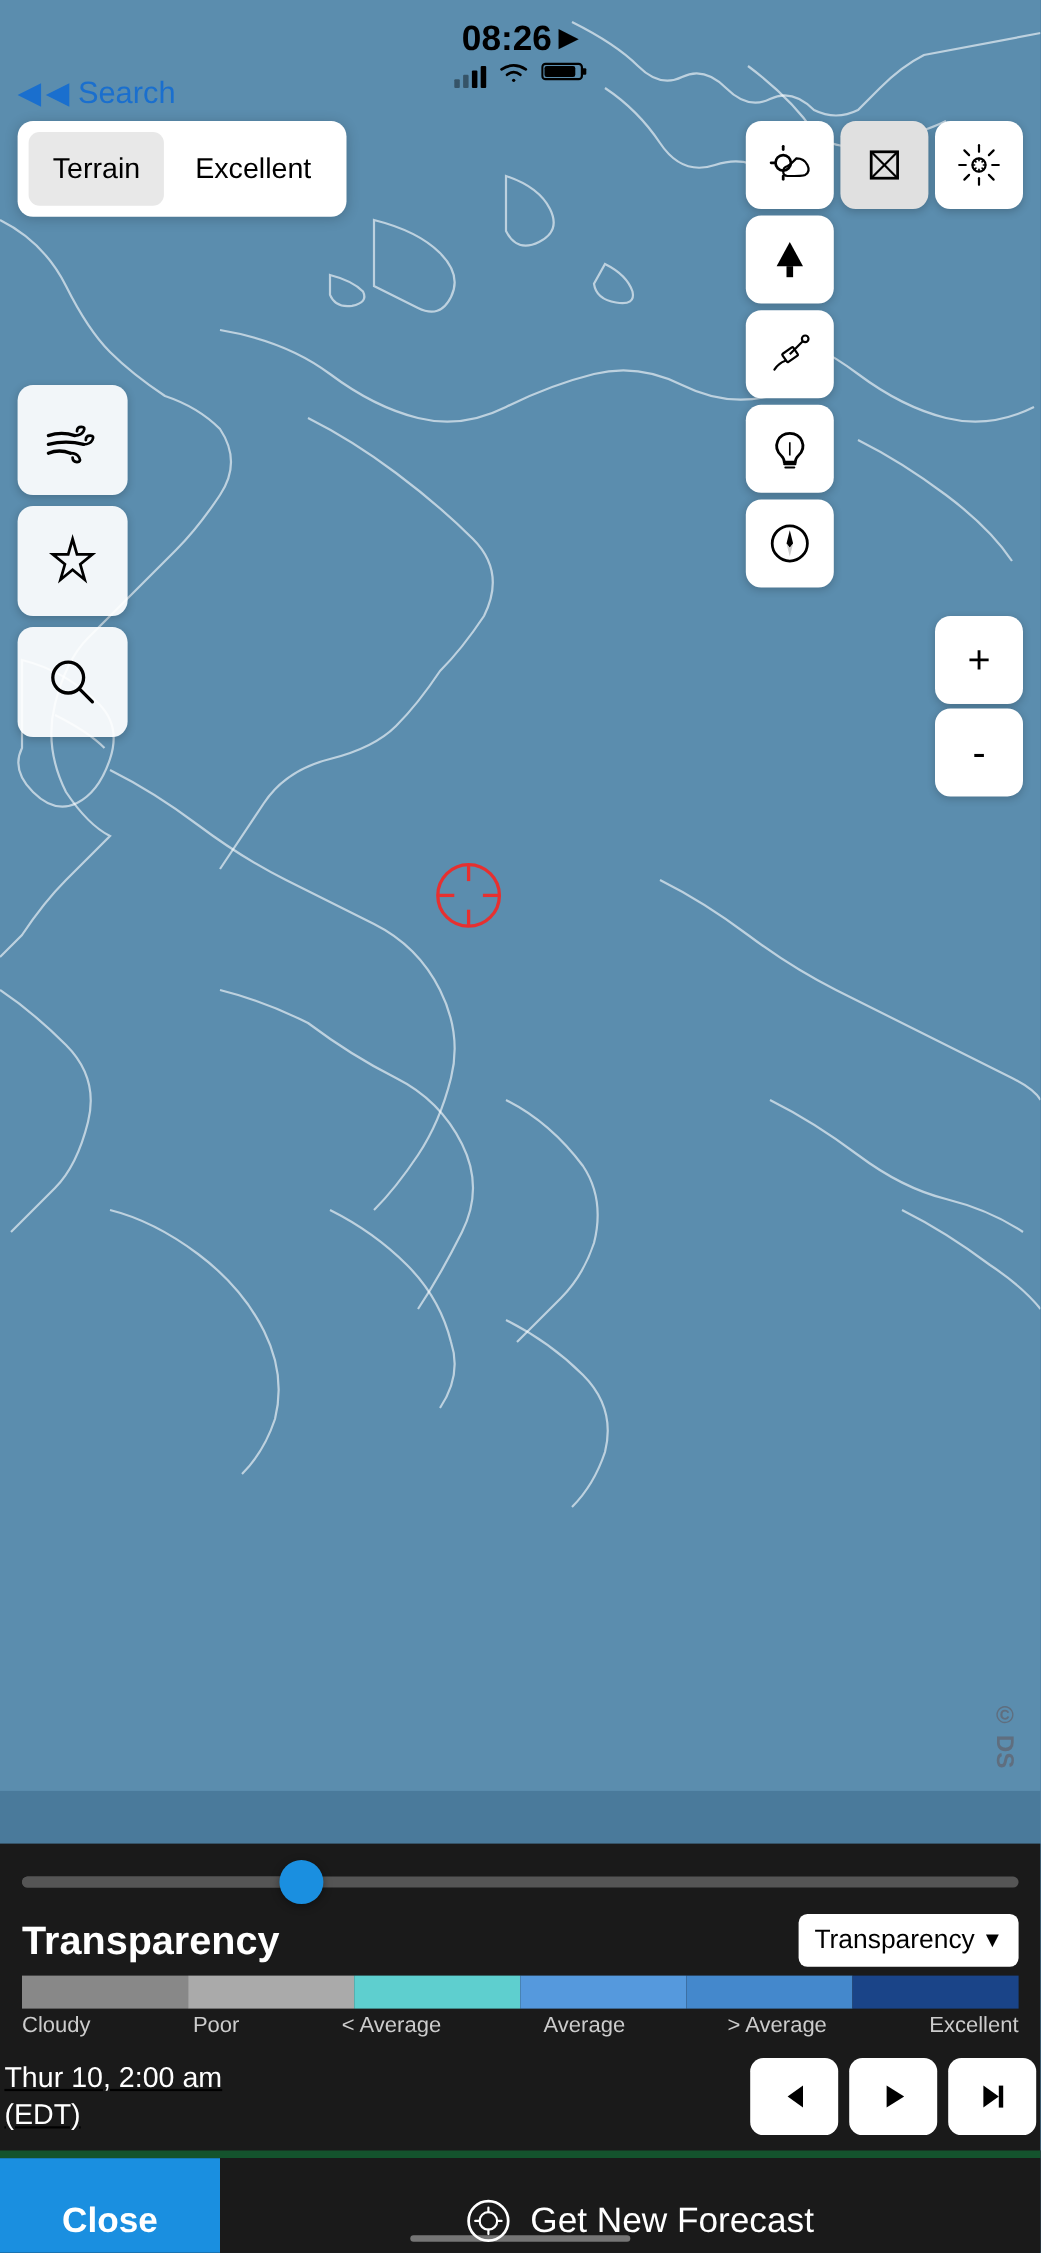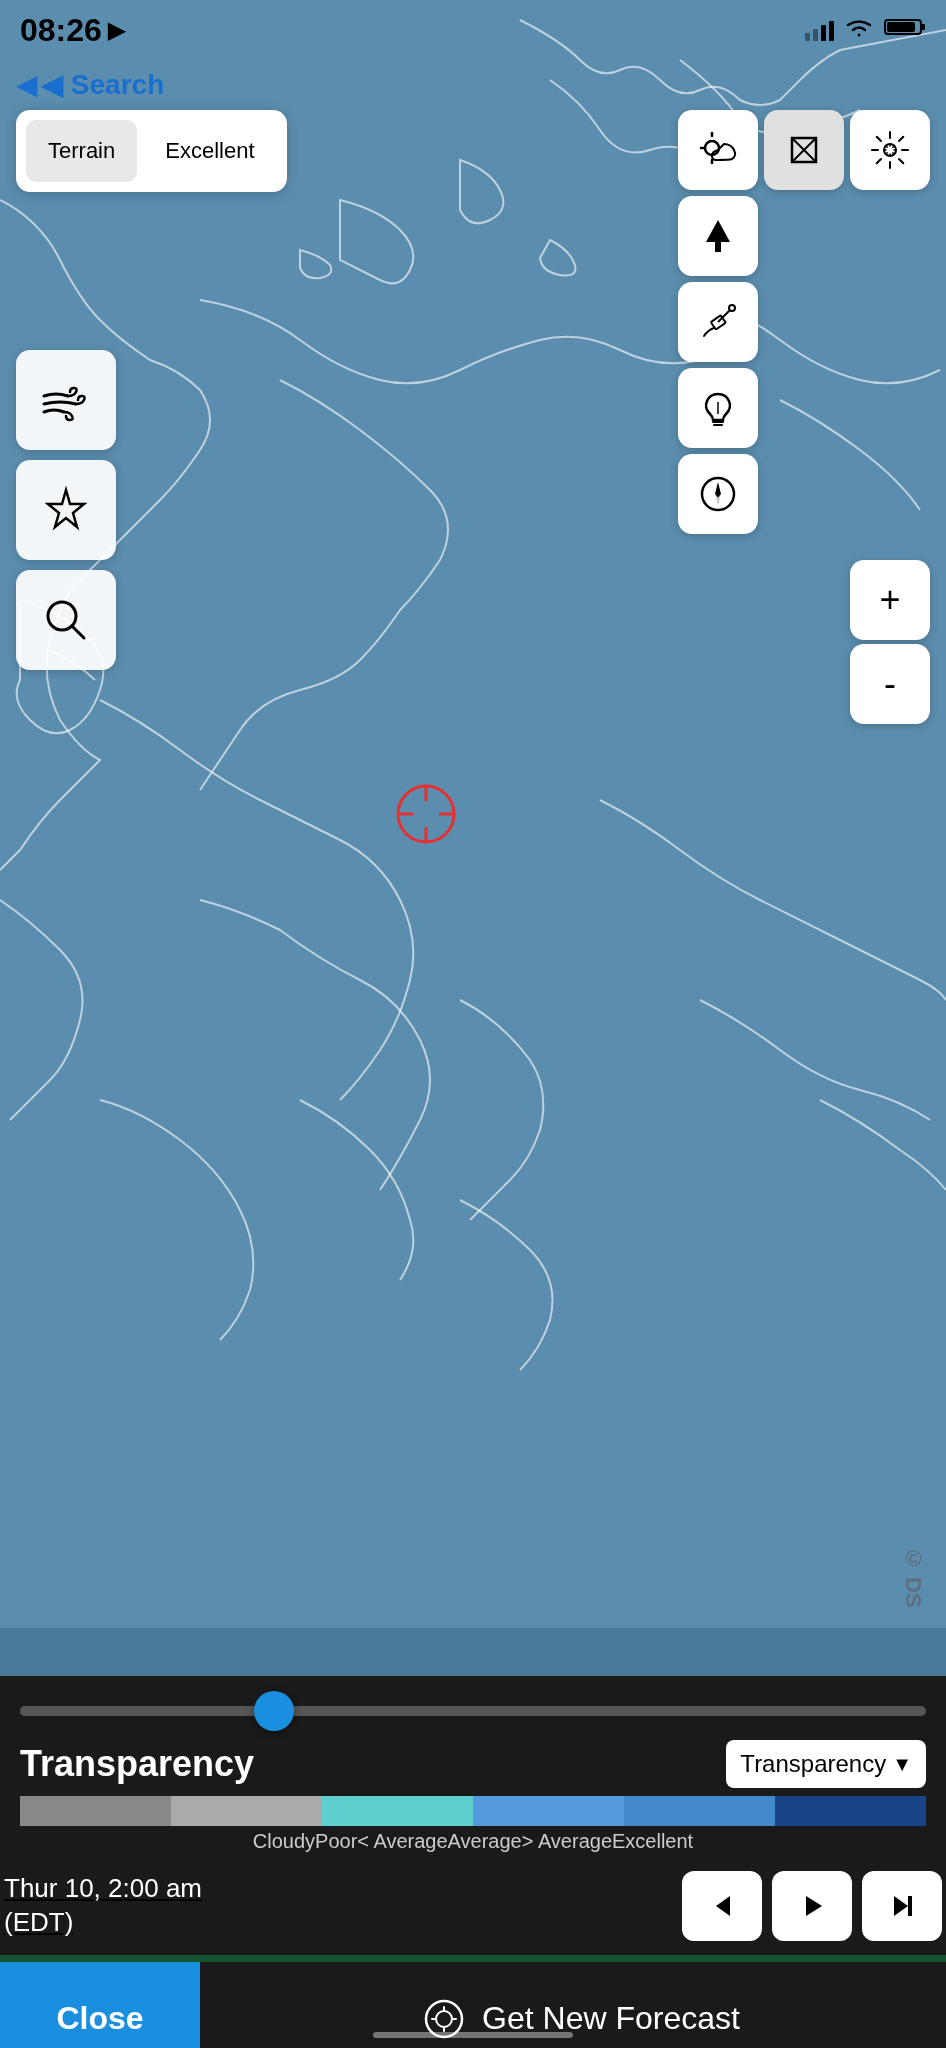--- a/index.html
+++ b/index.html
@@ -14,22 +14,23 @@
     }
 
     
     .status-bar {
       position: absolute;
       top: 0; left: 0; right: 0;
       height: 60px;
       display: flex;
       align-items: center;
       justify-content: space-between;
-      padding: 0 20px;
+      padding: 16px 20px;
       z-index: 100;
+      flex-direction: column;
     }
     .status-time {
       font-size: 32px;
       font-weight: 600;
       color: #000;
       display: flex;
       align-items: center;
       gap: 6px;
     }
     .status-icons {
@@ -101,21 +102,21 @@
     }
     .map-type-row {
       display: flex;
       gap: 6px;
     }
     .map-type-btn {
       padding: 18px 22px;
       border-radius: 10px;
       border: none;
       background: transparent;
-      font-size: 22px;
+      font-size: 26px;
       font-weight: 500;
       cursor: pointer;
       color: #000;
     }
     .map-type-btn.active {
       background: #e8e8e8;
     }
     .map-type-dark {
       margin-top: 6px;
       padding: 18px 22px;
@@ -306,21 +307,21 @@
     }
     .color-segment {
       flex: 1;
       height: 100%;
     }
 
     
     .legend-labels {
       display: flex;
       padding: 0 20px;
-      justify-content: center;
+      justify-content: space-between;
       margin-bottom: 10px;
     }
     .legend-label {
       font-size: 20px;
       color: #ccc;
       text-align: center;
     }
 
     
     .playback-row {
@@ -493,21 +494,21 @@
         <rect x="1" y="4" width="36" height="14" rx="3" ry="3" fill="none" stroke="#000" stroke-width="2"></rect>
         <rect x="37" y="8" width="4" height="6" rx="1" fill="#000"></rect>
         <rect x="3" y="6" width="28" height="10" rx="2" fill="#000"></rect>
       </svg>
     </span>
   </div>
 </div>
 
 <div class="search-back">
   <span style="font-size:28px;color:#1a6fce;">◀</span>
-  <span style="font-size:28px;color:#1a6fce;font-weight:700;">◀ Search</span>
+  <span style="font-size:28px;color:#1a6fce;font-weight:400;">◀ Search</span>
 </div>
 
 <div class="map-type-panel">
   <div class="map-type-row">
     <button class="map-type-btn active">Terrain</button>
     <button class="map-type-btn">Excellent</button>
   </div>
 </div>
 
 <div class="top-right-toolbar">

